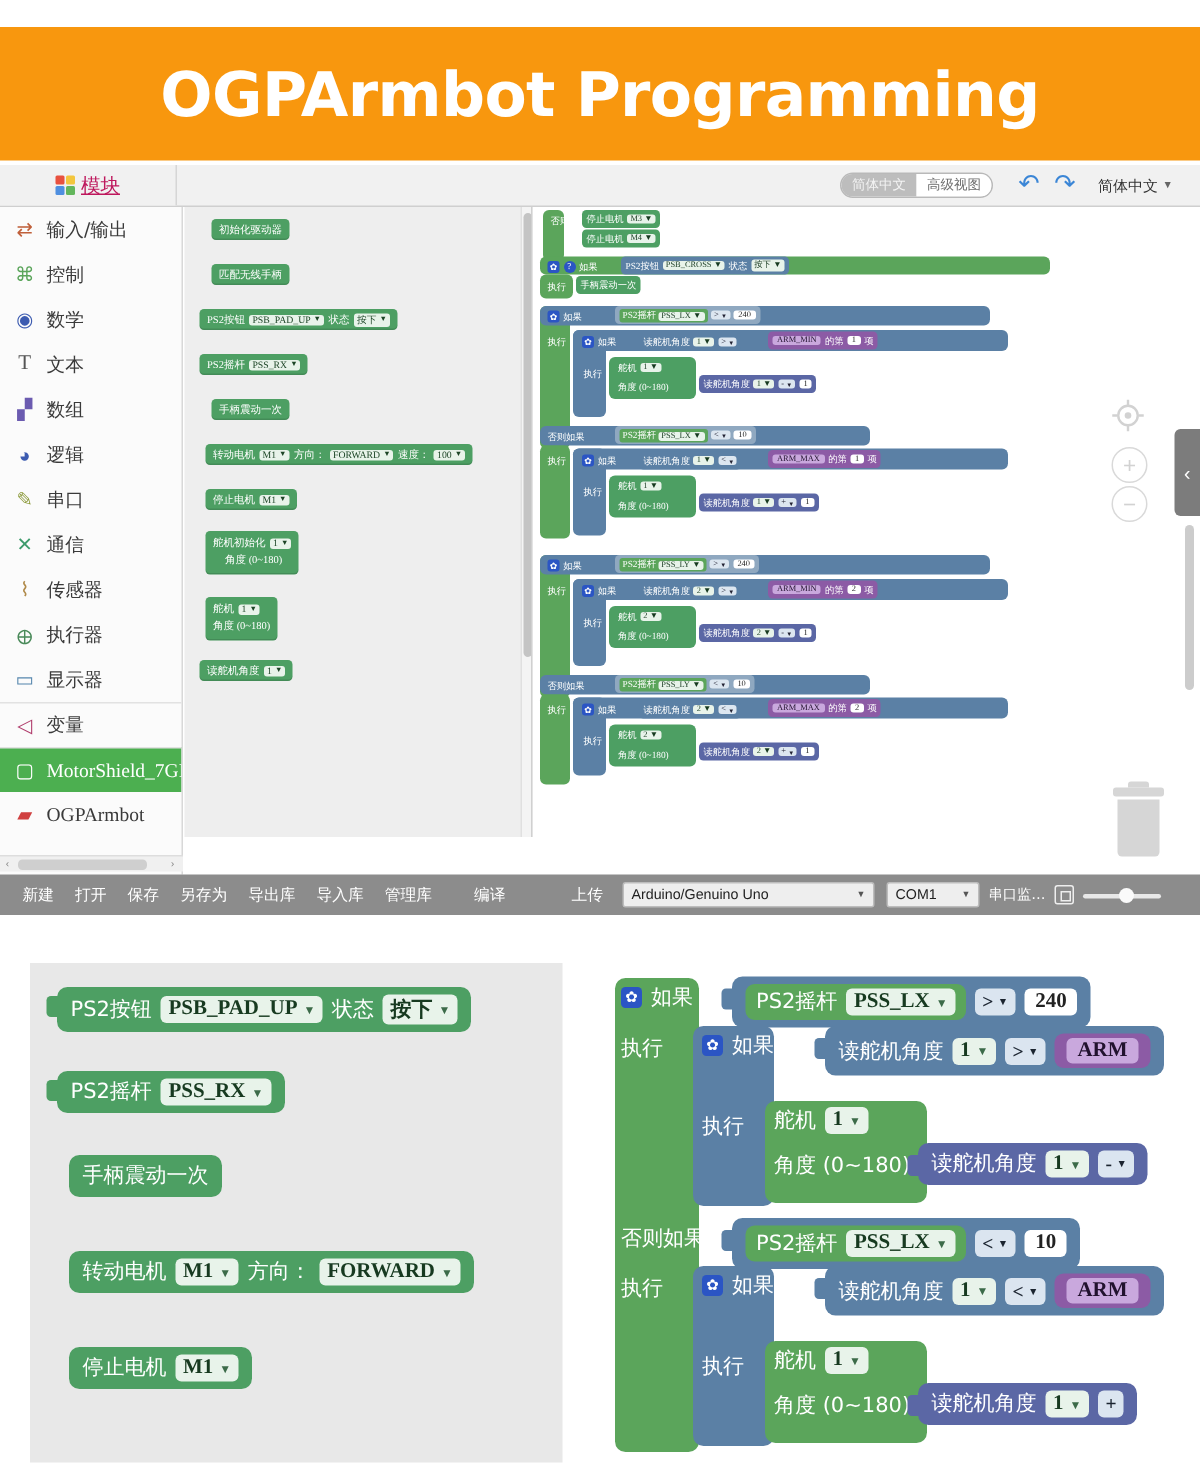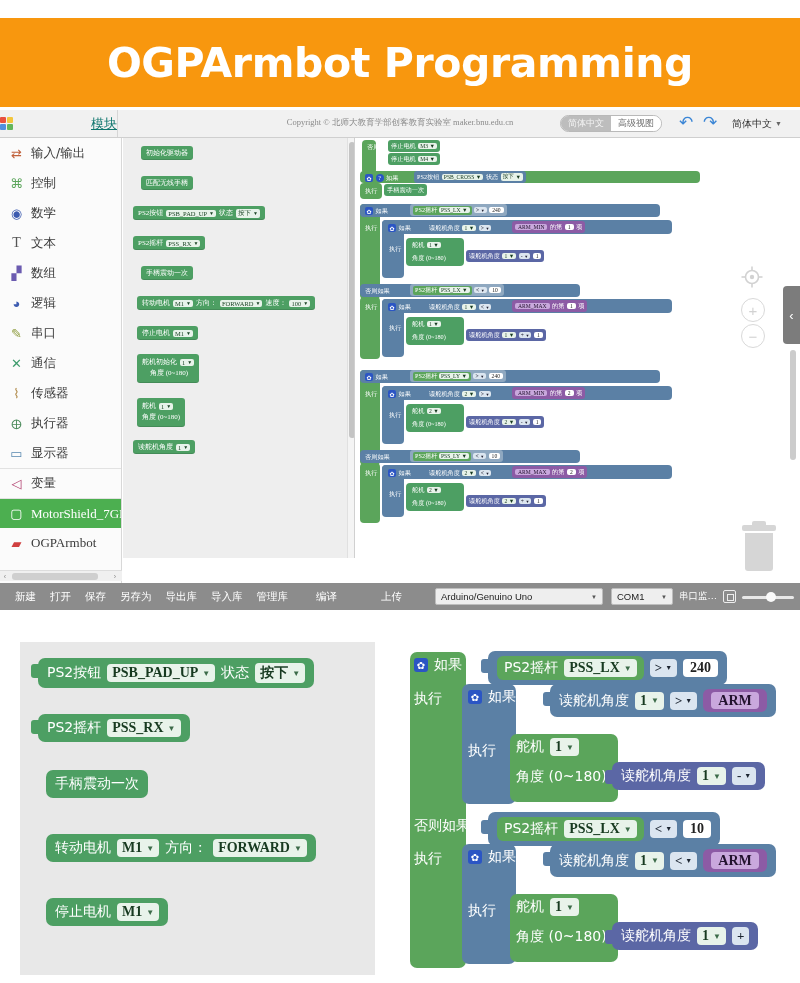--- a/index.html
+++ b/index.html
@@ -29,22 +29,22 @@
     background: #ffffff;
   }
 
   
   #topbar {
     position: absolute; left: 0; top: 0; width: 800px; height: 28px;
     background: #f1f1f1; border-bottom: 1px solid #cfcfcf;
     display: flex; align-items: stretch;
   }
   .tab {
-    width: 118px; display: flex; align-items: center; justify-content: space-between;
-    gap: 3px; font-size: 13px; color: #0f766e; border-right: 1px solid #d6d6d6; text-decoration: underline;
+    width: 118px; display: flex; align-items: center; justify-content: center;
+    gap: 3px; font-size: 13px; color: #be185d; border-right: 1px solid #d6d6d6; text-decoration: underline;
   }
   .tab.modules { background: #f1f1f1; }
   .tab.code { background: #ffffff; border-left: 1px solid #d6d6d6; font-size: 14px; }
   .puzzle-ico { width: 14px; height: 14px; position: relative; display:inline-block; }
   .puzzle-ico i { position: absolute; width: 6px; height: 6px; border-radius: 1px; }
   .puzzle-ico i:nth-child(1){ left:0; top:0; background:#e8513f;}
   .puzzle-ico i:nth-child(2){ left:7px; top:0; background:#f3c63d;}
   .puzzle-ico i:nth-child(3){ left:0; top:7px; background:#4f8fe0;}
   .puzzle-ico i:nth-child(4){ left:7px; top:7px; background:#63b65c;}
 
@@ -248,21 +248,20 @@
       <span class="puzzle-ico">
           <i></i>
           <i></i>
           <i></i>
           <i></i>
         </span>
       <span>模块</span>
     </div>
   </div>
 
-  <div id="copyright">Copyright © 北师大教育学部创客教育实验室 maker.bnu.edu.cn</div>
 
   <div id="viewtoggle">
     <div class="on">简体中文</div>
     <div class="off">高级视图</div>
   </div>
   <div class="arrow-btn" id="undo">↶</div>
   <div class="arrow-btn" id="redo">↷</div>
   <div id="langsel">
     <span>简体中文</span>
     <span class="caret">▼</span>
@@ -785,21 +784,21 @@
   <div id="toolbar">
     <div class="tbtn">新建</div>
     <div class="tbtn">打开</div>
     <div class="tbtn">保存</div>
     <div class="tbtn">另存为</div>
     <div class="tbtn">导出库</div>
     <div class="tbtn">导入库</div>
     <div class="tbtn">管理库</div>
     <div class="tbtn" style="margin-left:14px;">编译</div>
     <div class="tbtn" style="margin-left:30px;">上传</div>
-    <div class="tsel" style="width:168px; margin-left:26px;">
+    <div class="tsel" style="width:168px; margin-left:6px;">
       <span>Arduino/Genuino Uno</span>
       <span class="caret">▼</span>
     </div>
     <div class="tsel" style="width:62px; margin-left:8px;">
       <span>COM1</span>
       <span class="caret">▼</span>
     </div>
     <div class="tbtn" style="font-size:9.5px; padding:0 6px;">串口监…</div>
     <div id="chipicon"></div>
     <div id="slider" style="margin-left:6px;">

